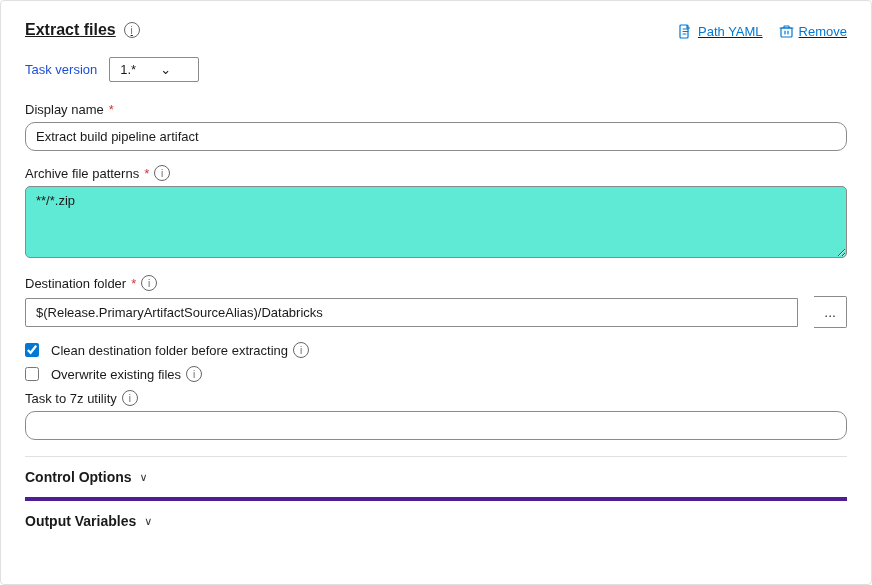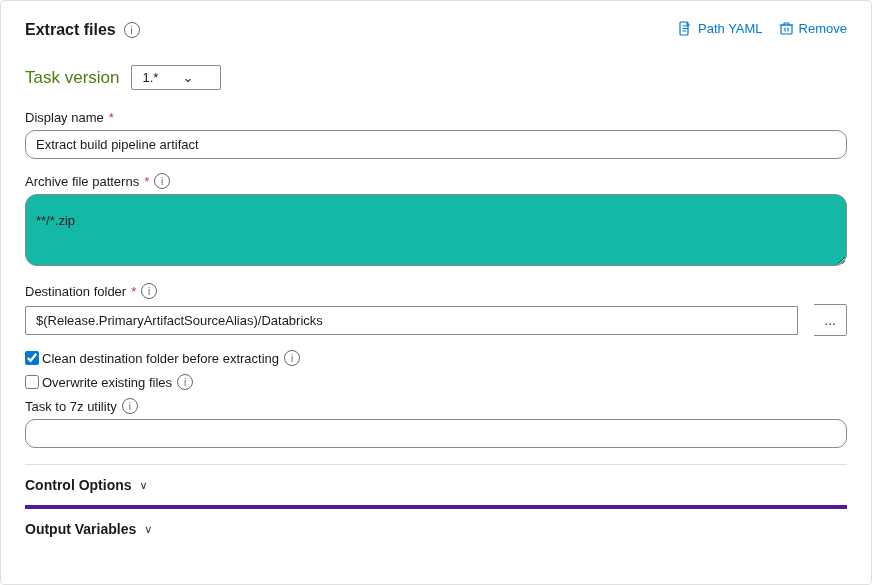--- a/index.html
+++ b/index.html
@@ -13,23 +13,24 @@
       width: 872px;
       min-height: 585px;
       background: #fff;
       border: 1px solid #e0e0e0;
       border-radius: 4px;
       padding: 20px 24px 20px 24px;
       position: relative;
     }
     .header {
       display: flex;
-      align-items: flex-start;
+      align-items: flex-end;
       justify-content: space-between;
-      margin-bottom: 26px;
+      margin-bottom: 18px;
+      text-decoration: underline;
     }
     .header-left {
       display: flex;
       align-items: center;
       gap: 8px;
     }
     .header-title {
       font-size: 16px;
       font-weight: 600;
       color: #1a1a1a;
@@ -61,22 +62,22 @@
       cursor: pointer;
       text-decoration: none;
     }
     .task-version-row {
       display: flex;
       align-items: center;
       gap: 12px;
       margin-bottom: 20px;
     }
     .task-version-label {
-      font-size: 17px;
-      color: #4d7c0f;
+      font-size: 13px;
+      color: #1d4ed8;
     }
     .version-select {
       display: flex;
       align-items: center;
       border: 1px solid #8a8a8a;
       border-radius: 2px;
       padding: 4px 10px;
       gap: 24px;
       min-width: 90px;
       cursor: pointer;
@@ -104,28 +105,28 @@
       border-radius: 10px;
       padding: 6px 10px;
       font-size: 13px;
       color: #1a1a1a;
       outline: none;
       background: #fff;
     }
     .field-textarea {
       width: 100%;
       border: 1px solid #8a8a8a;
-      border-radius: 12px;
-      padding: 18px 10px;
+      border-radius: 5px;
+      padding: 6px 10px;
       font-size: 13px;
       color: #1a1a1a;
       outline: none;
       resize: vertical;
       min-height: 72px;
-      background: #14b8a6;
+      background: #5eead4;
       font-family: inherit;
     }
     .destination-row {
       display: flex;
       align-items: center;
       gap: 16px;
       width: 100%;
     }
     .destination-input {
       flex: 1;
@@ -147,21 +148,21 @@
       font-size: 14px;
       color: #333;
       display: flex;
       align-items: center;
       justify-content: center;
       height: 32px;
     }
     .checkbox-row {
       display: flex;
       align-items: center;
-      gap: 3px;
+      gap: 12px;
       margin-bottom: 8px;
     }
     .checkbox-input {
       width: 14px;
       height: 14px;
       cursor: pointer;
       accent-color: #0078d4;
     }
     .checkbox-label {
       font-size: 13px;

